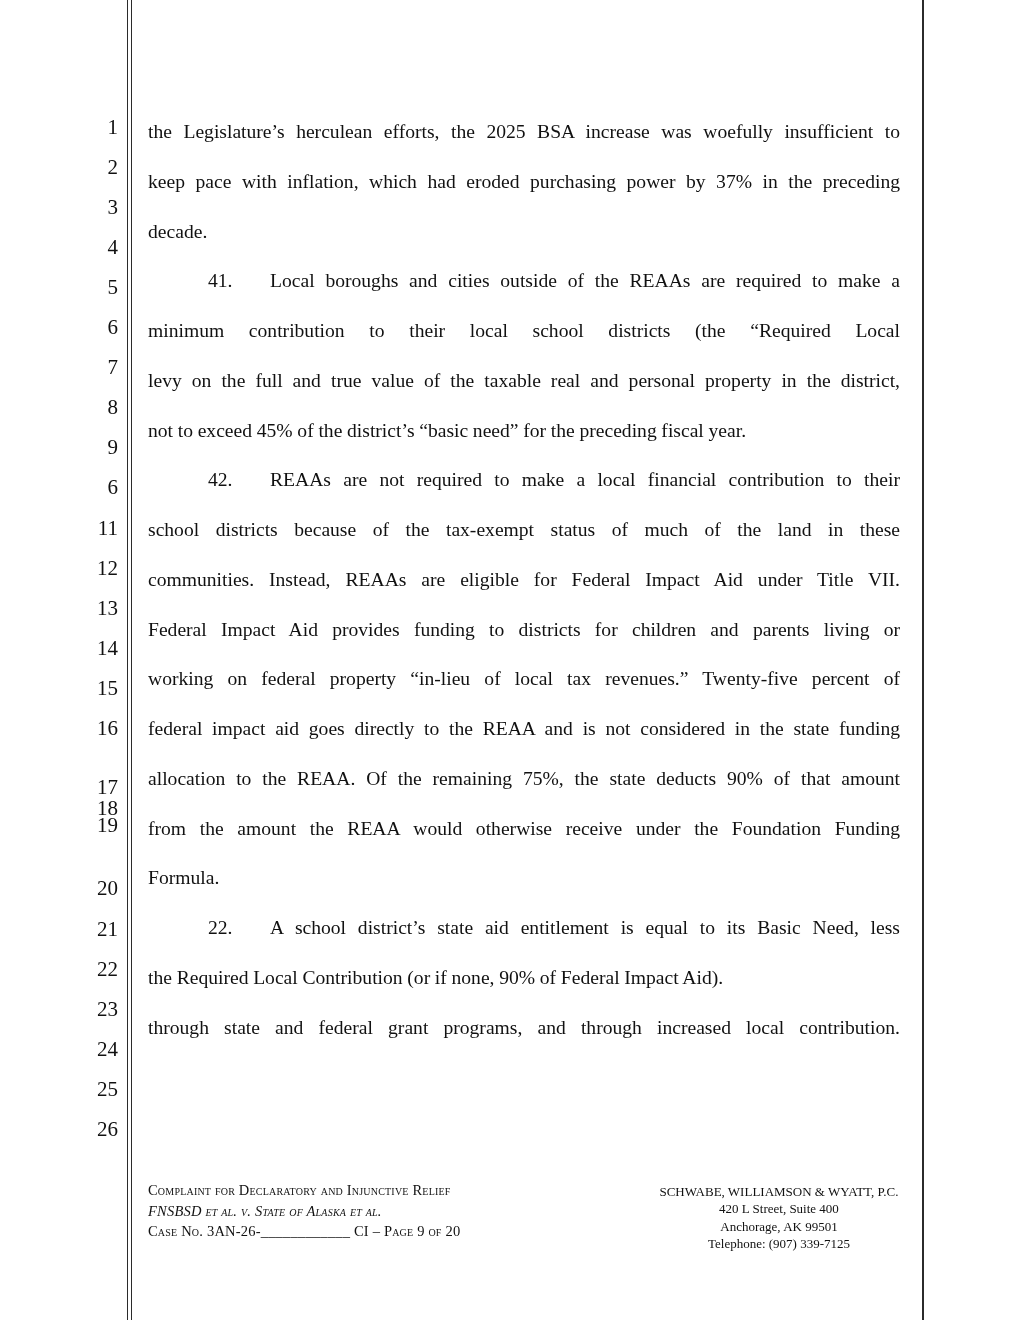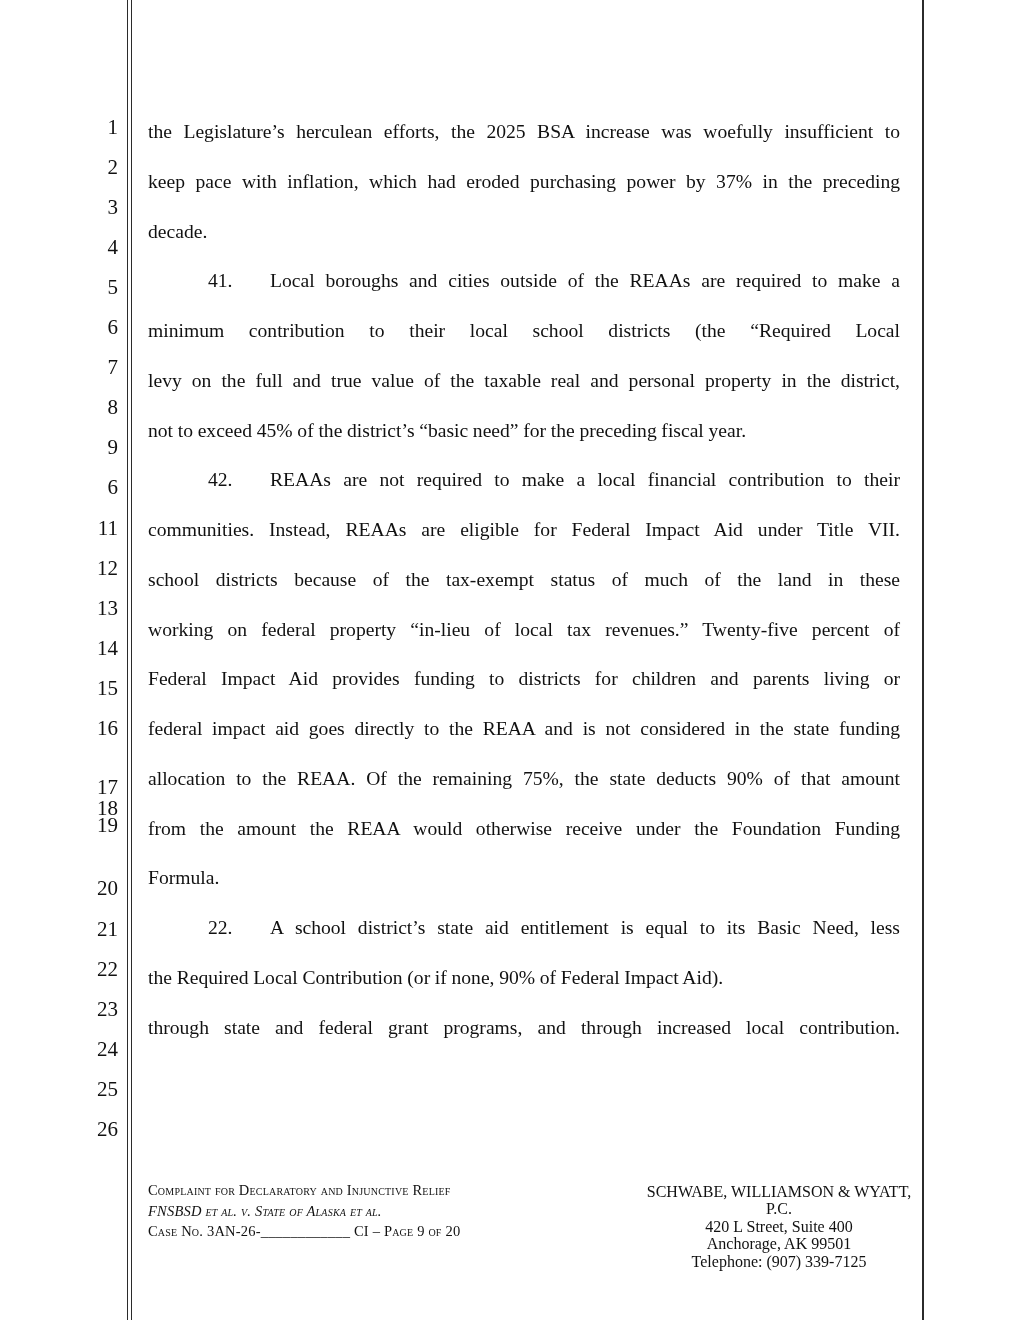--- a/index.html
+++ b/index.html
@@ -70,21 +70,21 @@
     font-size: 14.5px;
     line-height: 20.6px;
     letter-spacing: 0.2px;
   }
   .footer-left .ital { font-style: italic; }
   .footer-right {
     position: absolute;
     left: 639px; top: 1183px;
     width: 280px;
     text-align: center;
-    font-size: 16px;
+    font-size: 13px;
     line-height: 17.4px;
   }
 </style>
 </head>
 <body>
 
 <div class="page">
 
   <div class="rule-left"></div>
   <div class="rule-right"></div>
@@ -123,24 +123,24 @@
     <div class="bl"><span>the Legislature’s herculean efforts, the 2025 BSA increase was woefully insufficient to</span></div>
     <div class="bl"><span>keep pace with inflation, which had eroded purchasing power by 37% in the preceding</span></div>
     <div class="bl last"><span>decade.</span></div>
 
     <div class="bl indent"><span class="pnum">41.</span><span>Local boroughs and cities outside of the REAAs are required to make a</span></div>
     <div class="bl"><span>minimum contribution to their local school districts (the “Required Local</span></div>
     <div class="bl"><span>levy on the full and true value of the taxable real and personal property in the district,</span></div>
     <div class="bl last"><span>not to exceed 45% of the district’s “basic need” for the preceding fiscal year.</span></div>
 
     <div class="bl indent"><span class="pnum">42.</span><span>REAAs are not required to make a local financial contribution to their</span></div>
+    <div class="bl"><span>school districts because of the tax-exempt status of much of the land in these</span></div>
     <div class="bl"><span>communities. Instead, REAAs are eligible for Federal Impact Aid under Title VII.</span></div>
-    <div class="bl"><span>school districts because of the tax-exempt status of much of the land in these</span></div>
+    <div class="bl"><span>Federal Impact Aid provides funding to districts for children and parents living or</span></div>
     <div class="bl"><span>working on federal property “in-lieu of local tax revenues.” Twenty-five percent of</span></div>
-    <div class="bl"><span>Federal Impact Aid provides funding to districts for children and parents living or</span></div>
     <div class="bl"><span>federal impact aid goes directly to the REAA and is not considered in the state funding</span></div>
     <div class="bl"><span>allocation to the REAA. Of the remaining 75%, the state deducts 90% of that amount</span></div>
     <div class="bl"><span>from the amount the REAA would otherwise receive under the Foundation Funding</span></div>
     <div class="bl last"><span>Formula.</span></div>
 
     <div class="bl indent"><span class="pnum">22.</span><span>A school district’s state aid entitlement is equal to its Basic Need, less</span></div>
     <div class="bl last"><span>the Required Local Contribution (or if none, 90% of Federal Impact Aid).</span></div>
 
     <div class="bl"><span>through state and federal grant programs, and through increased local contribution.</span></div>
   </div>

